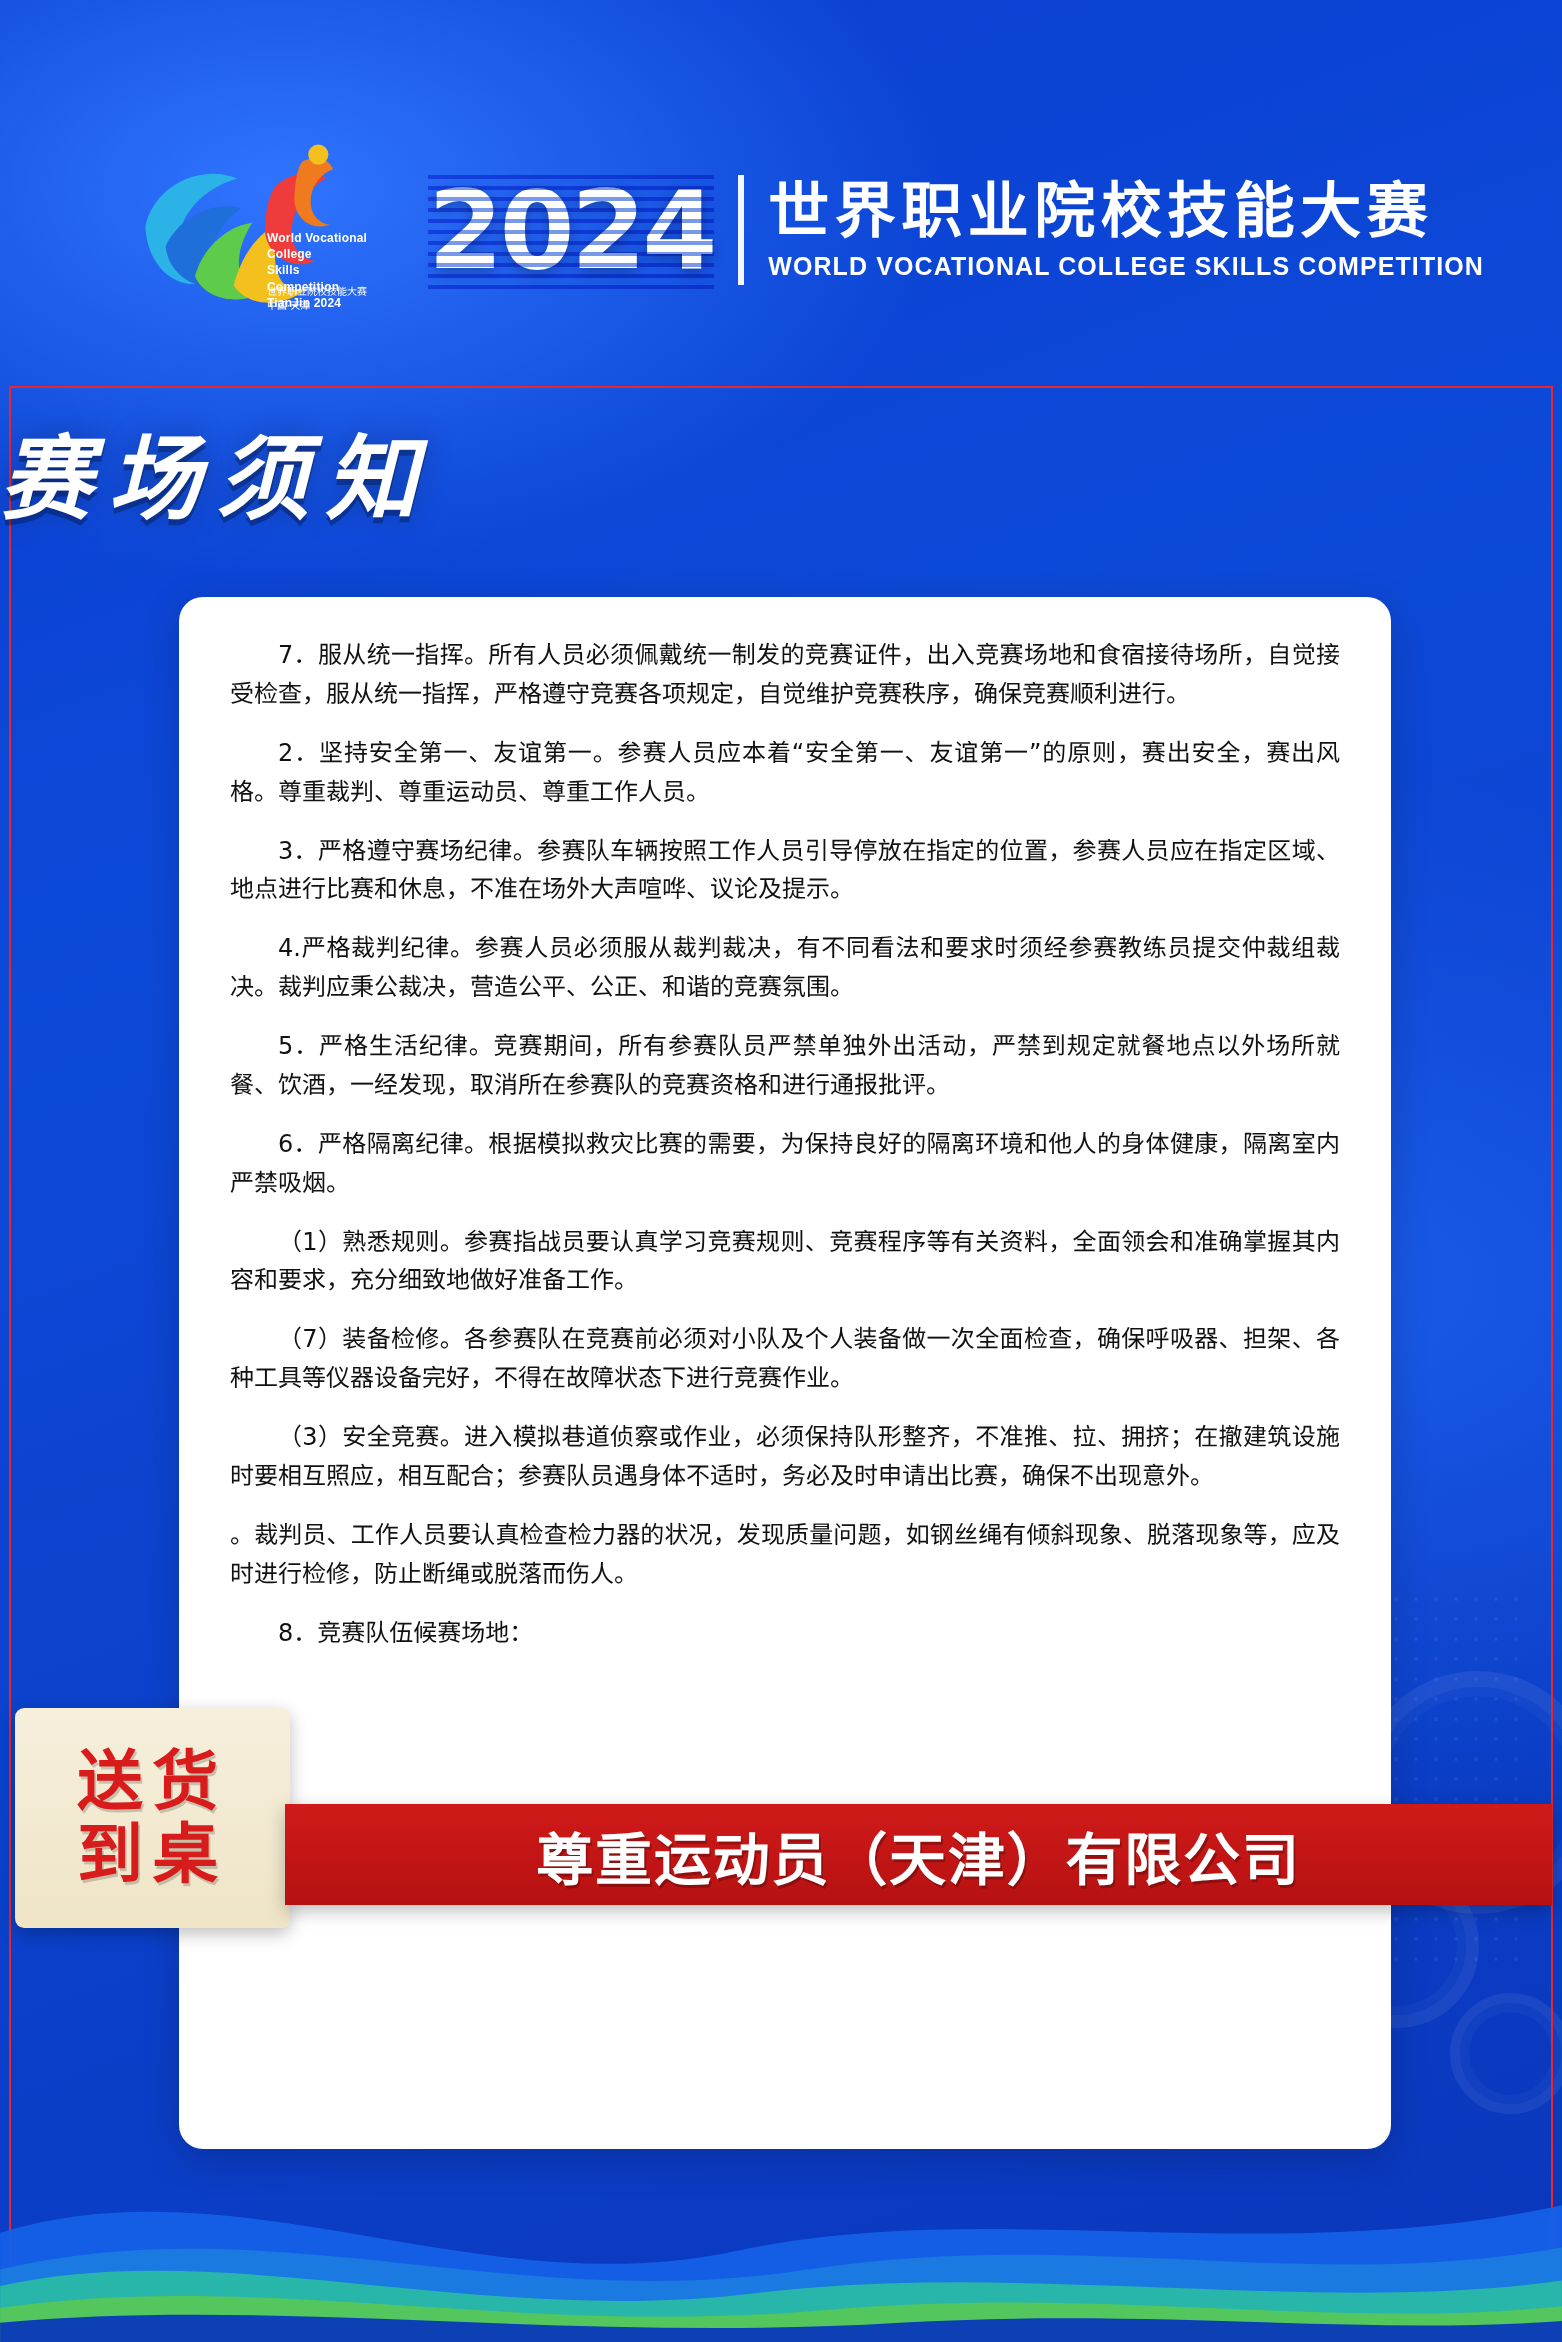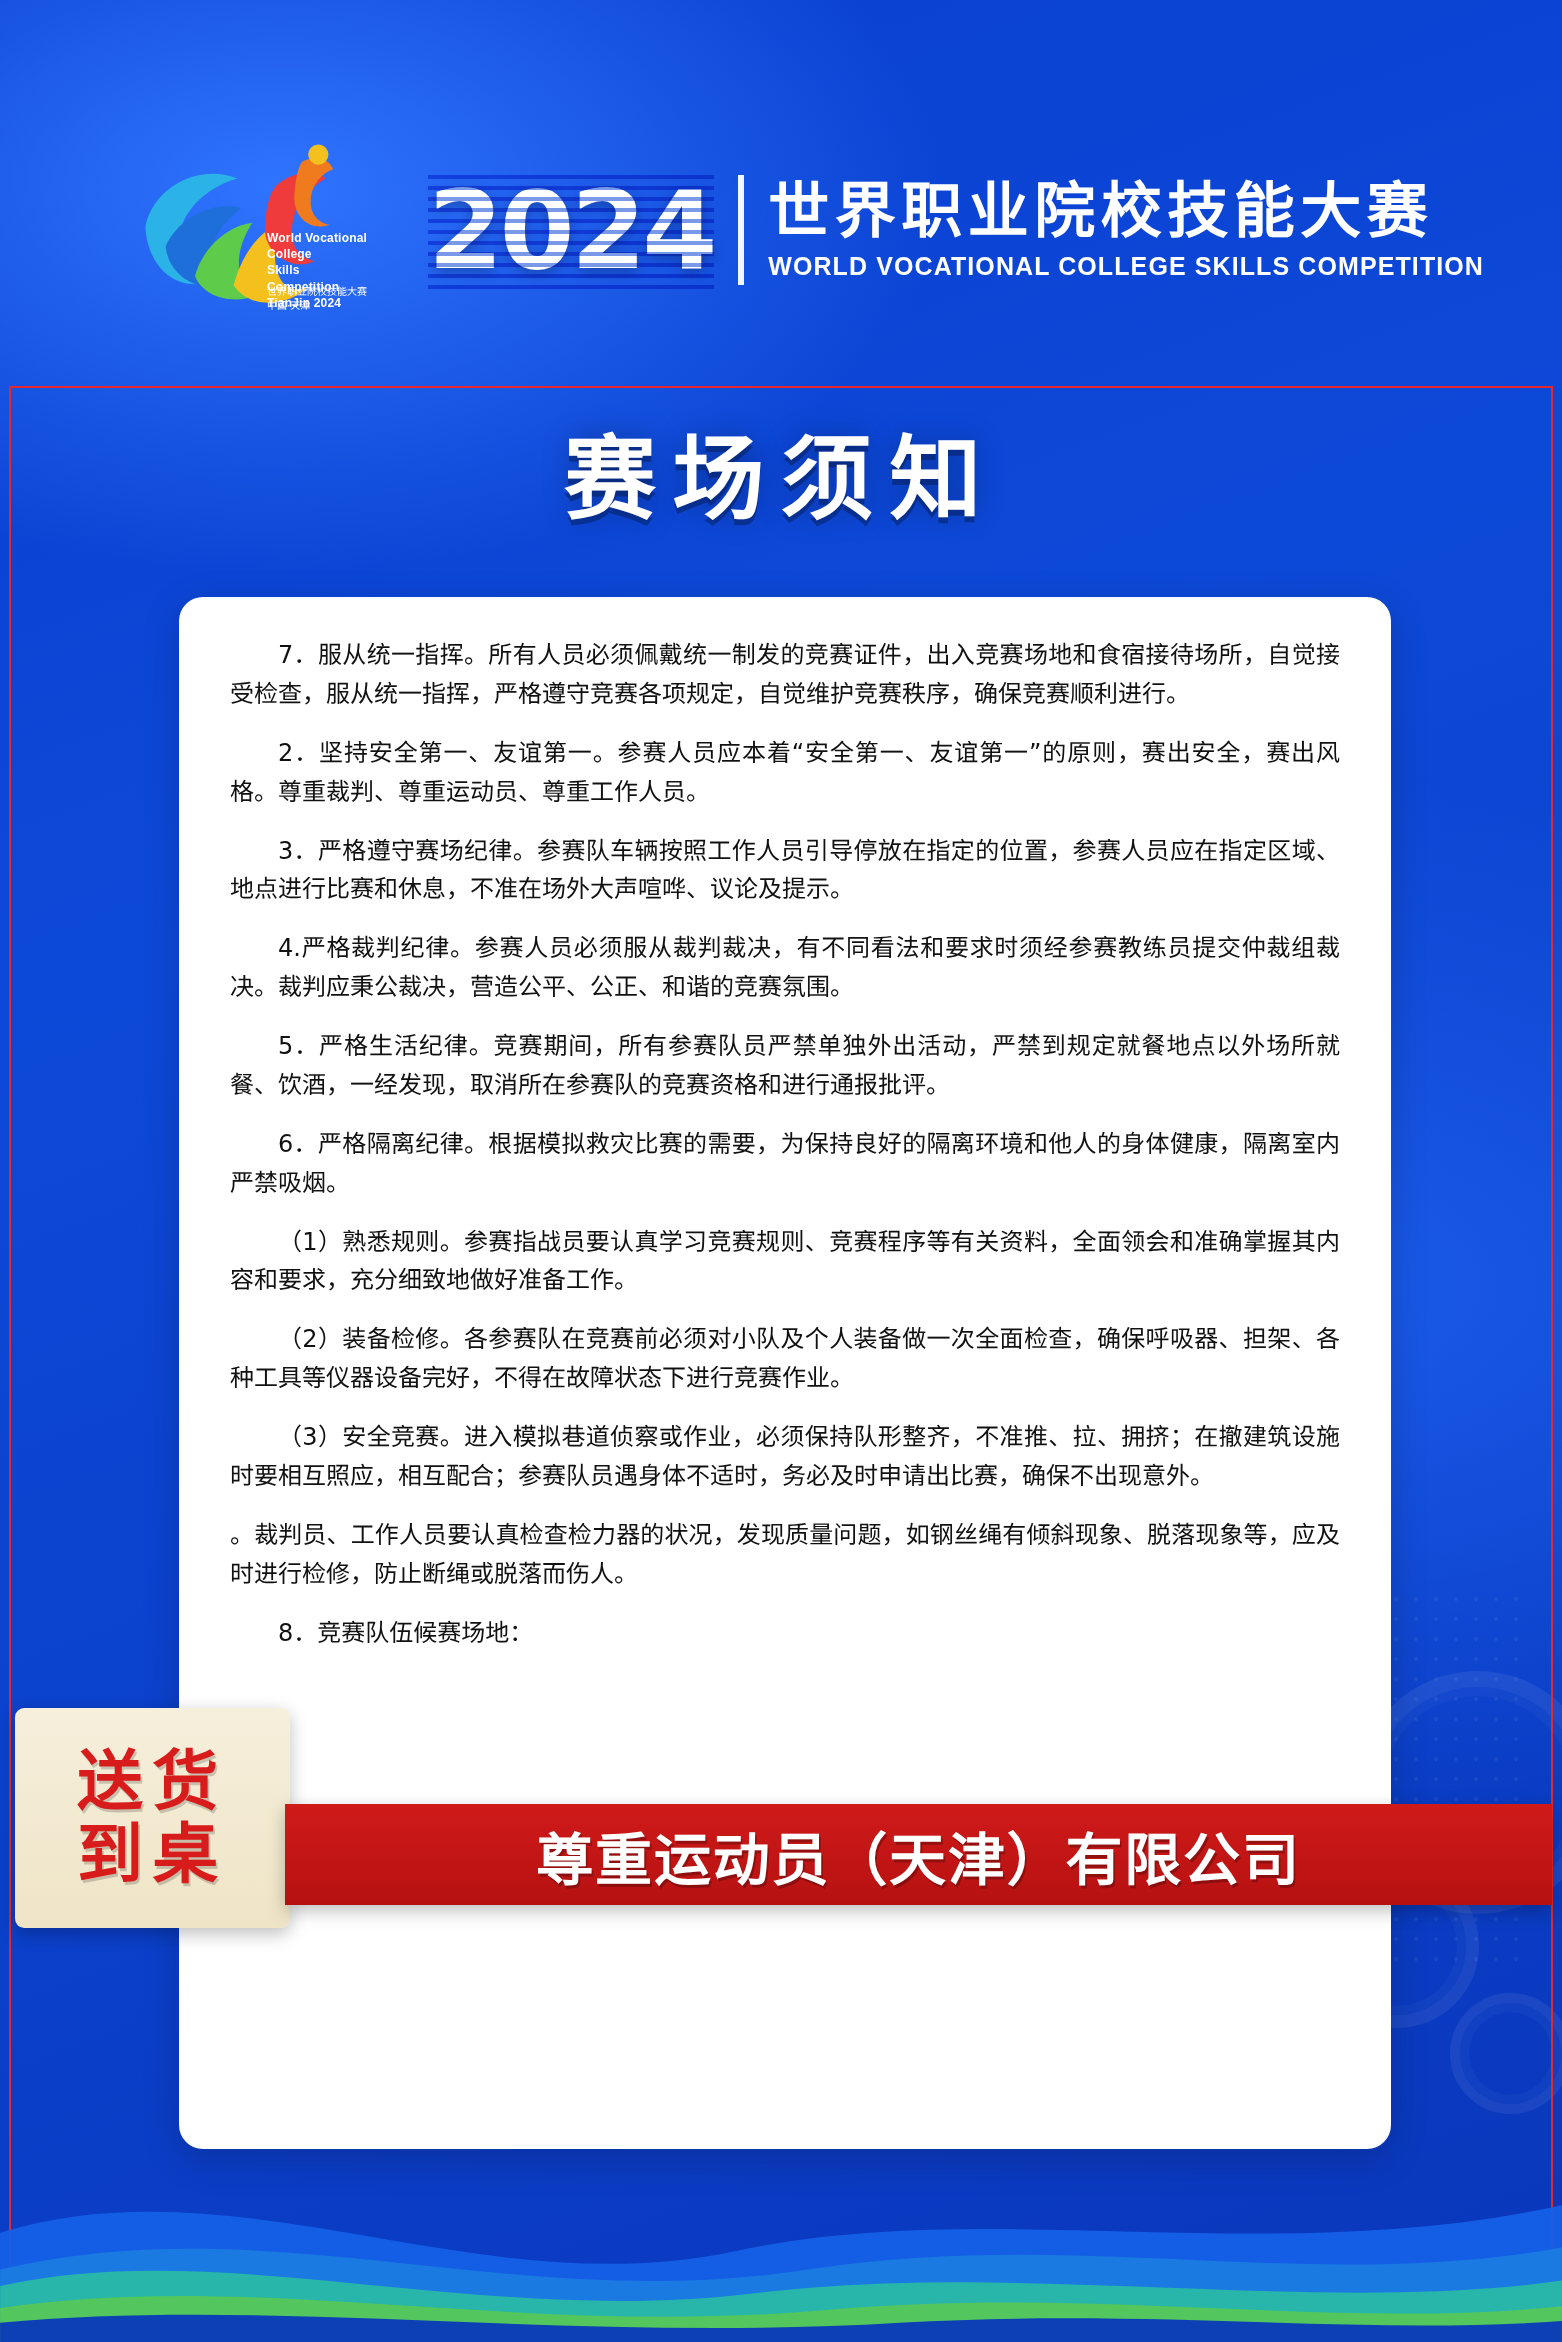--- a/index.html
+++ b/index.html
@@ -72,24 +72,25 @@
   .titles .en{
     font-size:25px;font-weight:bold;color:#ffffff;letter-spacing:1.1px;margin-top:7.3px;white-space:nowrap;
   }
 
   
   .frame{
     position:absolute;left:9.2px;top:386px;right:9.2px;bottom:7.3px;
     border:2.8px solid #e8262b;
   }
   .poster-title{
-    position:absolute;left:0;right:0;top:404px;text-align:center;
+    position:absolute;left:0;right:0;top:404px;
     font-size:92px;font-weight:bold;color:#ffffff;letter-spacing:16.5px;
     font-family:"DejaVu Sans",sans-serif;
     text-shadow:0 5.5px 0 rgba(0,0,0,.28), 0 0 27.5px rgba(0,0,0,.25);
+    font-style:italic;
   }
   .card{
     position:absolute;left:179px;top:597px;width:1212px;height:1552px;
     background:#ffffff;border-radius:24px;
     box-shadow:0 9.2px 37px rgba(0,0,0,.18);
     padding:39px 51px;box-sizing:border-box;
     overflow:hidden;
   }
   .card p{
     margin:0 0 20px 0;
@@ -180,21 +181,21 @@
   <div class="poster-title">赛场须知</div>
 
   <div class="card">
     <p class="indent">7．服从统一指挥。所有人员必须佩戴统一制发的竞赛证件，出入竞赛场地和食宿接待场所，自觉接受检查，服从统一指挥，严格遵守竞赛各项规定，自觉维护竞赛秩序，确保竞赛顺利进行。</p>
     <p class="indent">2．坚持安全第一、友谊第一。参赛人员应本着“安全第一、友谊第一”的原则，赛出安全，赛出风格。尊重裁判、尊重运动员、尊重工作人员。</p>
     <p class="indent">3．严格遵守赛场纪律。参赛队车辆按照工作人员引导停放在指定的位置，参赛人员应在指定区域、地点进行比赛和休息，不准在场外大声喧哗、议论及提示。</p>
     <p class="indent">4.严格裁判纪律。参赛人员必须服从裁判裁决，有不同看法和要求时须经参赛教练员提交仲裁组裁决。裁判应秉公裁决，营造公平、公正、和谐的竞赛氛围。</p>
     <p class="indent">5．严格生活纪律。竞赛期间，所有参赛队员严禁单独外出活动，严禁到规定就餐地点以外场所就餐、饮酒，一经发现，取消所在参赛队的竞赛资格和进行通报批评。</p>
     <p class="indent">6．严格隔离纪律。根据模拟救灾比赛的需要，为保持良好的隔离环境和他人的身体健康，隔离室内严禁吸烟。</p>
     <p class="indent">（1）熟悉规则。参赛指战员要认真学习竞赛规则、竞赛程序等有关资料，全面领会和准确掌握其内容和要求，充分细致地做好准备工作。</p>
-    <p class="indent">（2）装备检修。各参赛队在竞赛前必须对小队及个人装备做一次全面检查，确保呼吸器、担架、各种工具等仪器设备完好，不得在故障状态下进行竞赛作业。</p>
+    <p class="indent">（7）装备检修。各参赛队在竞赛前必须对小队及个人装备做一次全面检查，确保呼吸器、担架、各种工具等仪器设备完好，不得在故障状态下进行竞赛作业。</p>
     <p class="indent">（3）安全竞赛。进入模拟巷道侦察或作业，必须保持队形整齐，不准推、拉、拥挤；在撤建筑设施时要相互照应，相互配合；参赛队员遇身体不适时，务必及时申请出比赛，确保不出现意外。</p>
     <p>。裁判员、工作人员要认真检查检力器的状况，发现质量问题，如钢丝绳有倾斜现象、脱落现象等，应及时进行检修，防止断绳或脱落而伤人。</p>
     <p class="indent">8．竞赛队伍候赛场地：</p>
   </div>
 
   <div class="waves">
     <svg width="1562" height="303" viewBox="0 0 1701 330" xmlns="http://www.w3.org/2000/svg">
       <path d="M0,210 C260,130 520,290 800,230 C1080,170 1380,250 1701,180 L1701,330 L0,330 Z" fill="#1560e8" opacity="0.95"></path>
       <path d="M0,250 C300,180 560,300 880,250 C1180,204 1420,276 1701,226 L1701,330 L0,330 Z" fill="#1b7de0" opacity="0.9"></path>
       <path d="M0,268 C240,214 520,312 820,276 C1120,240 1430,300 1701,262 L1701,330 L0,330 Z" fill="#2bbfa0" opacity="0.85"></path>

